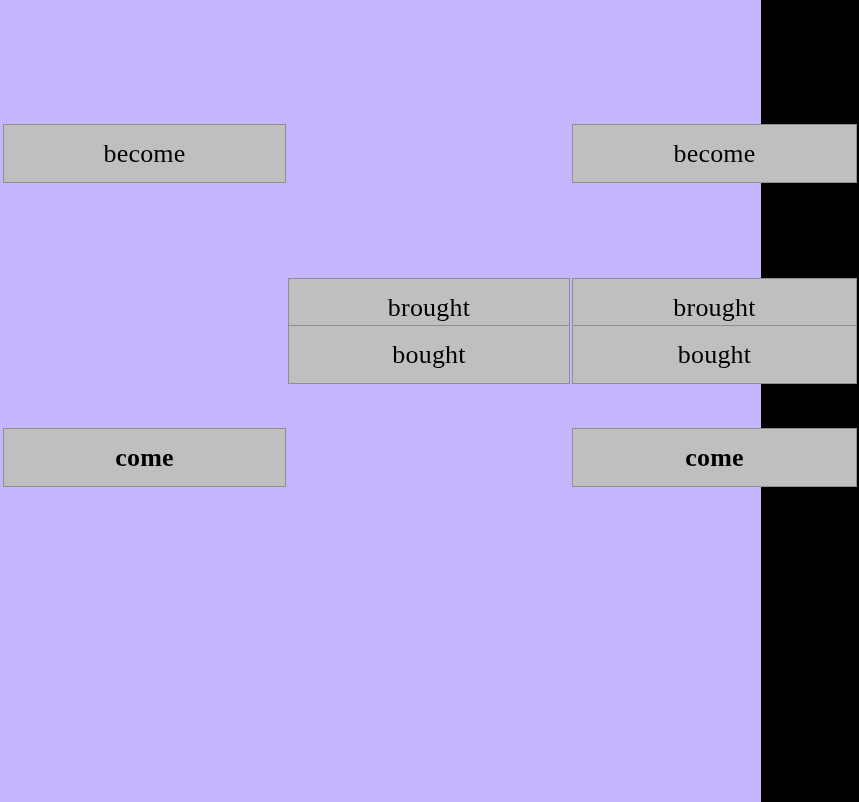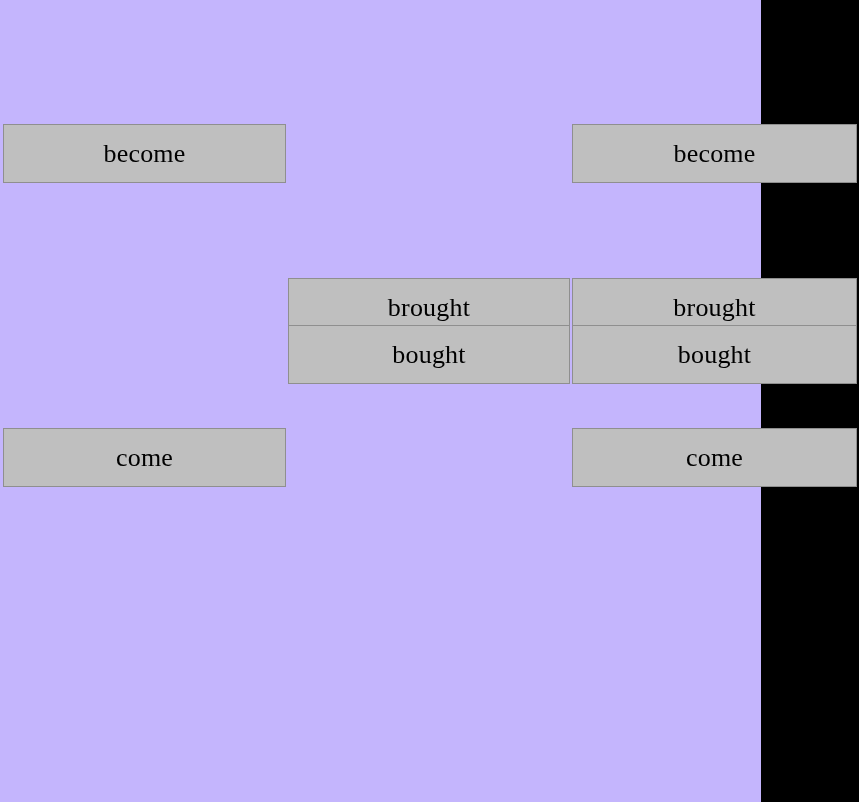--- a/index.html
+++ b/index.html
@@ -41,21 +41,21 @@
     pointer-events: none;
   }
   
   .col-left   { left: 3px;   width: 283px; }
   .col-mid    { left: 288px; width: 282px; }
   .col-right  { left: 572px; width: 285px; }
   
   .row-1 { top: 124px; height: 59px; }
   .row-2 { top: 246px; height: 59px; margin-top: 32px; }
   .row-3 { top: 325px; height: 59px; }
-  .row-4 { top: 428px; height: 59px; }
+  .row-4 { top: 428px; height: 59px; font-weight: bold; }
 </style>
 </head>
 <body>
 
 <div id="canvas">
 
   <div class="cell col-left row-1">
     <span class="cell-label">become</span>
   </div>
   <div class="cell col-right row-1">

